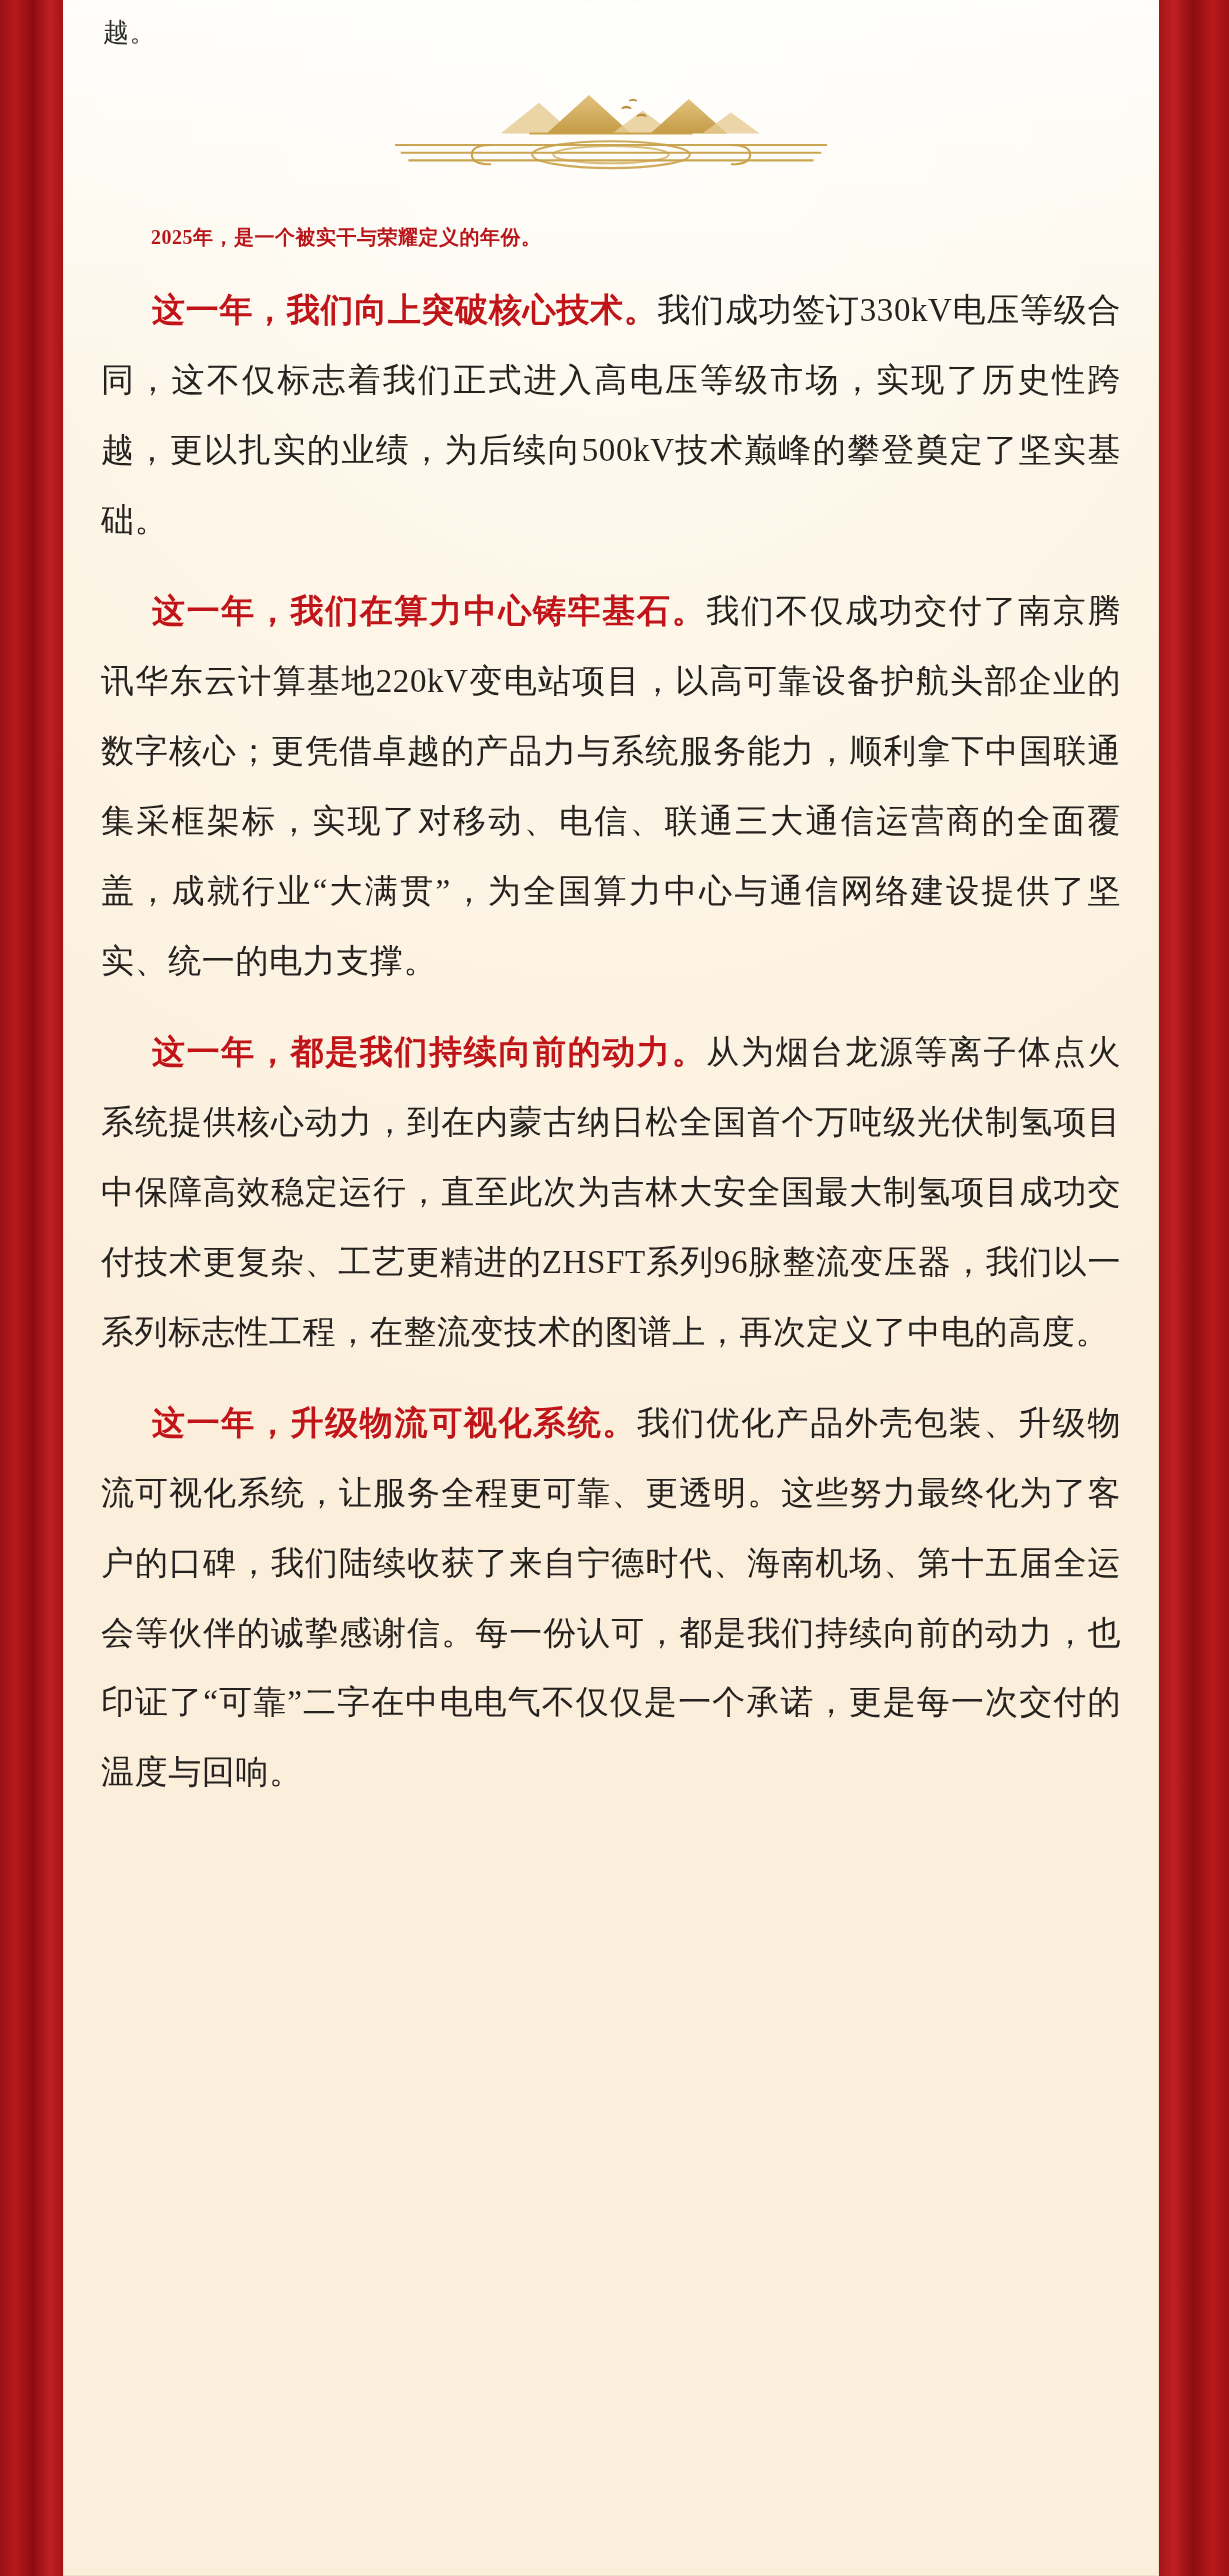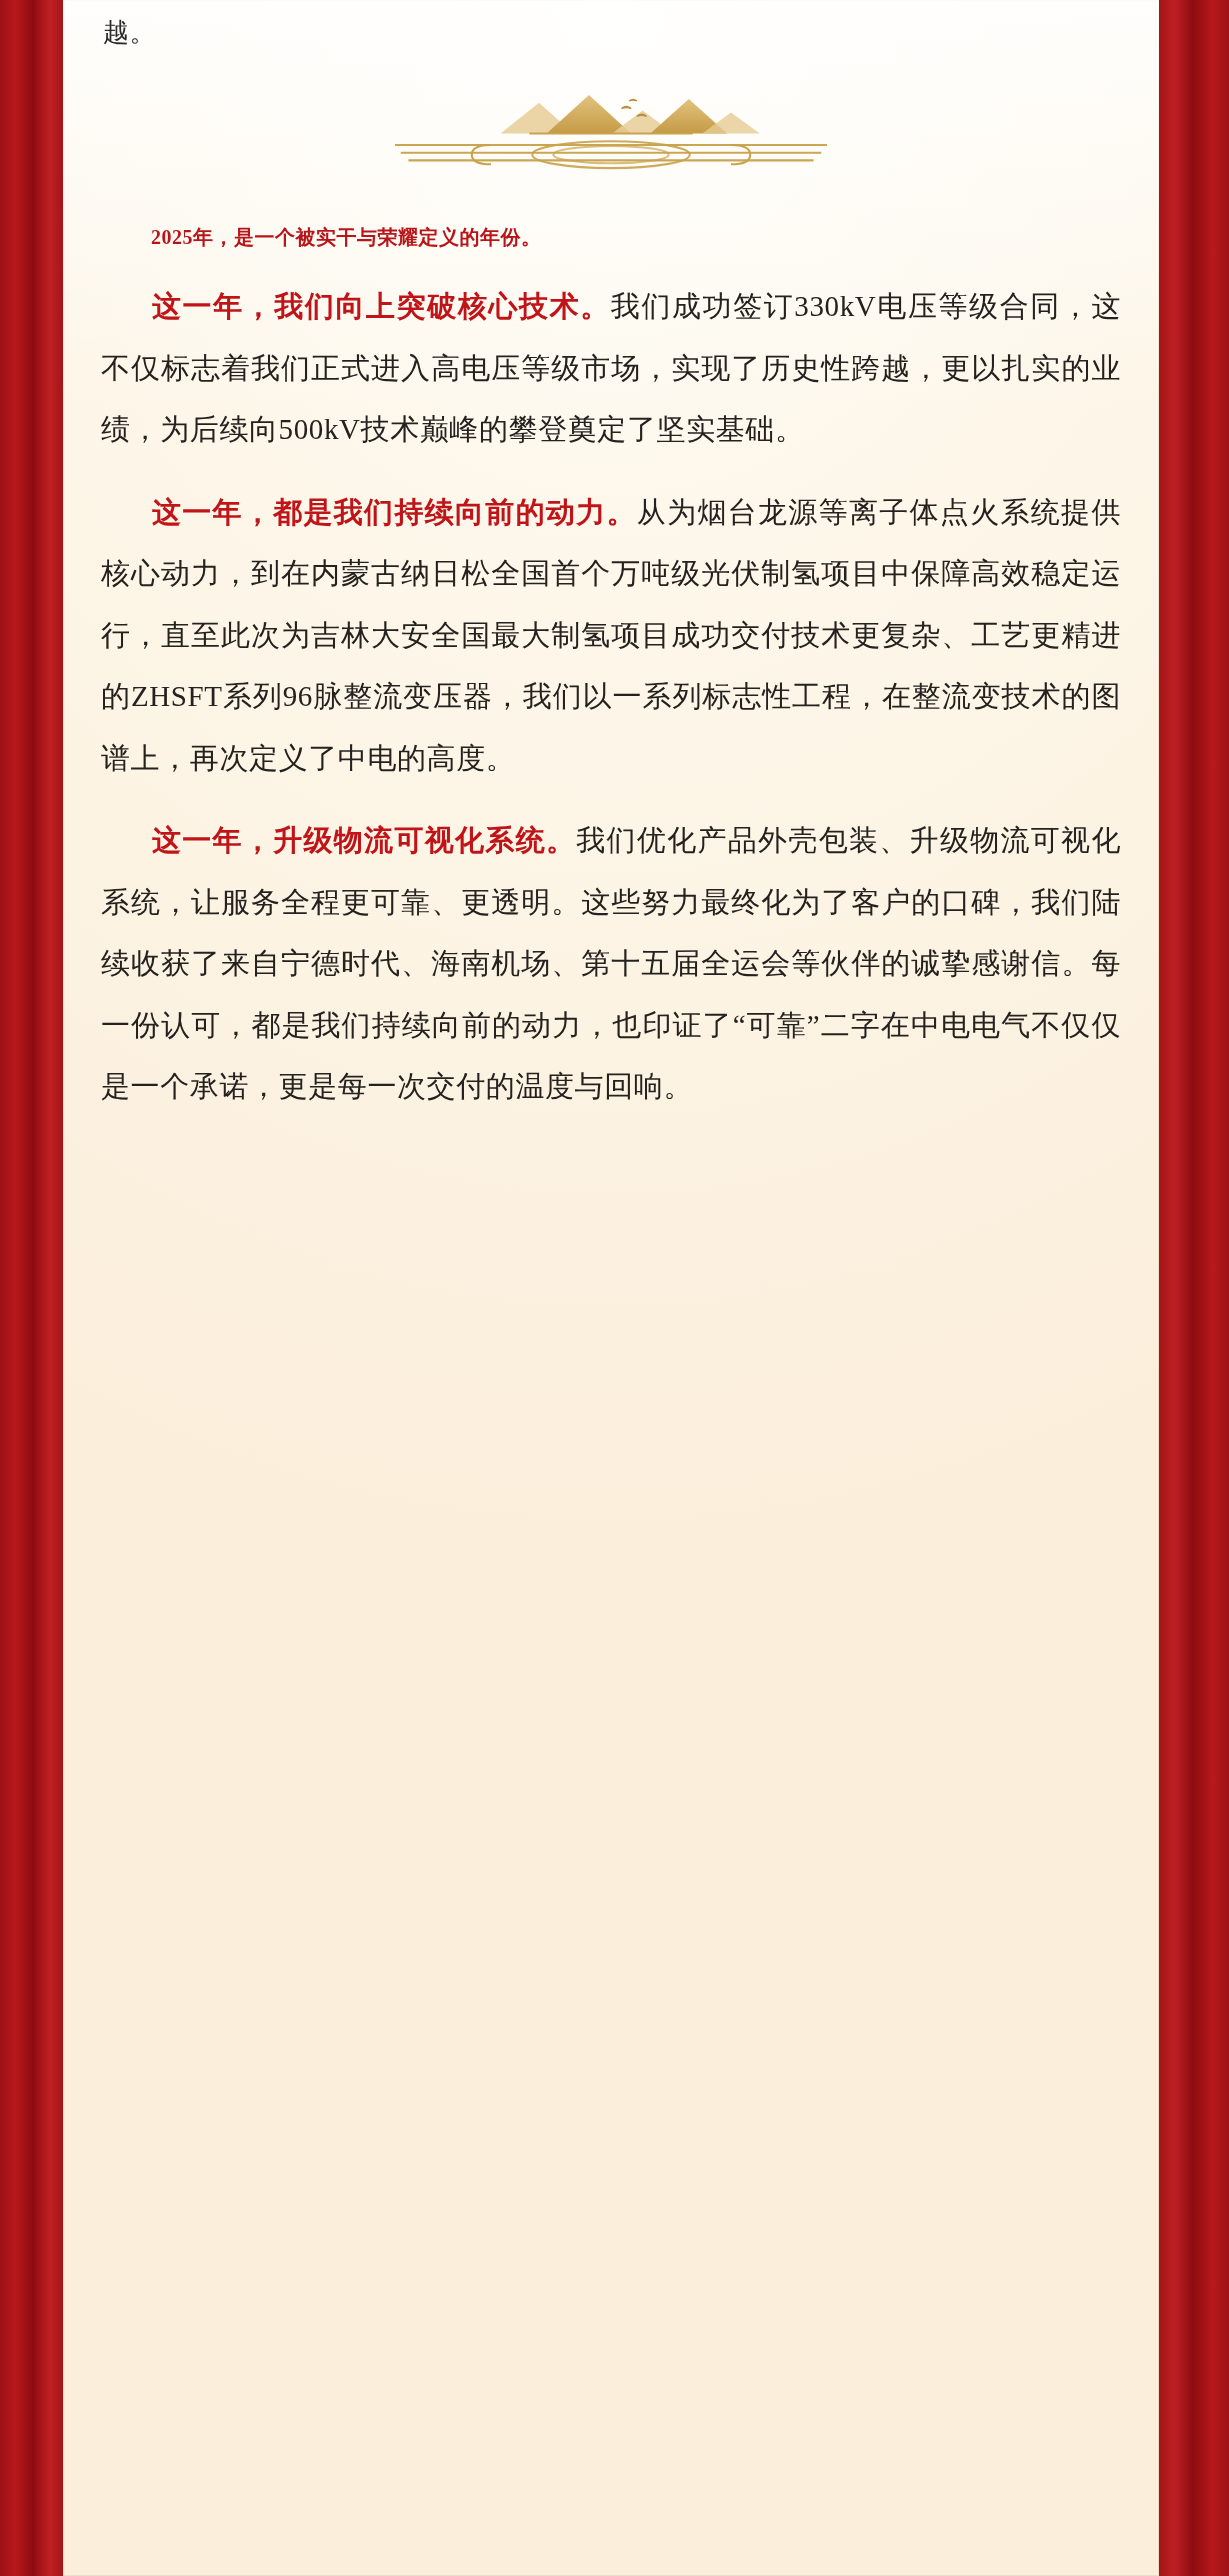--- a/index.html
+++ b/index.html
@@ -86,21 +86,21 @@
     font-size: 20px;
     font-weight: bold;
     letter-spacing: 0.5px;
     margin: 0 0 25px 0;
     padding-left: 50px;
     font-family: "Liberation Serif", "DejaVu Serif", serif;
   }
 
   
   .para {
-    font-size: 29px;
+    font-size: 33px;
     line-height: 2.12;
     color: #24211f;
     text-align: justify;
     text-justify: inter-ideograph;
     margin: 0 0 21px 0;
     text-indent: 51px;
     letter-spacing: 0.6px;
   }
   .para .lead {
     color: #c01419;
@@ -154,20 +154,23 @@
       </svg>
     </div>
 
     <h2 class="headline">2025年，是一个被实干与荣耀定义的年份。</h2>
 
     <p class="para">
       <span class="lead">这一年，我们向上突破核心技术。</span><span>我们成功签订330kV电压等级合同，这不仅标志着我们正式进入高电压等级市场，实现了历史性跨越，更以扎实的业绩，为后续向500kV技术巅峰的攀登奠定了坚实基础。</span>
     </p>
 
 
+    <p class="para">
+      <span class="lead">这一年，我们在算力中心铸牢基石。</span><span>我们不仅成功交付了南京腾讯华东云计算基地220kV变电站项目，以高可靠设备护航头部企业的数字核心；更凭借卓越的产品力与系统服务能力，顺利拿下中国联通集采框架标，实现了对移动、电信、联通三大通信运营商的全面覆盖，成就行业“大满贯”，为全国算力中心与通信网络建设提供了坚实、统一的电力支撑。</span>
+    </p>
 
     <p class="para">
       <span class="lead">这一年，都是我们持续向前的动力。</span><span>从为烟台龙源等离子体点火系统提供核心动力，到在内蒙古纳日松全国首个万吨级光伏制氢项目中保障高效稳定运行，直至此次为吉林大安全国最大制氢项目成功交付技术更复杂、工艺更精进的ZHSFT系列96脉整流变压器，我们以一系列标志性工程，在整流变技术的图谱上，再次定义了中电的高度。</span>
     </p>
 
     <p class="para">
       <span class="lead">这一年，升级物流可视化系统。</span><span>我们优化产品外壳包装、升级物流可视化系统，让服务全程更可靠、更透明。这些努力最终化为了客户的口碑，我们陆续收获了来自宁德时代、海南机场、第十五届全运会等伙伴的诚挚感谢信。每一份认可，都是我们持续向前的动力，也印证了“可靠”二字在中电电气不仅仅是一个承诺，更是每一次交付的温度与回响。</span>
     </p>
 
   </div>

